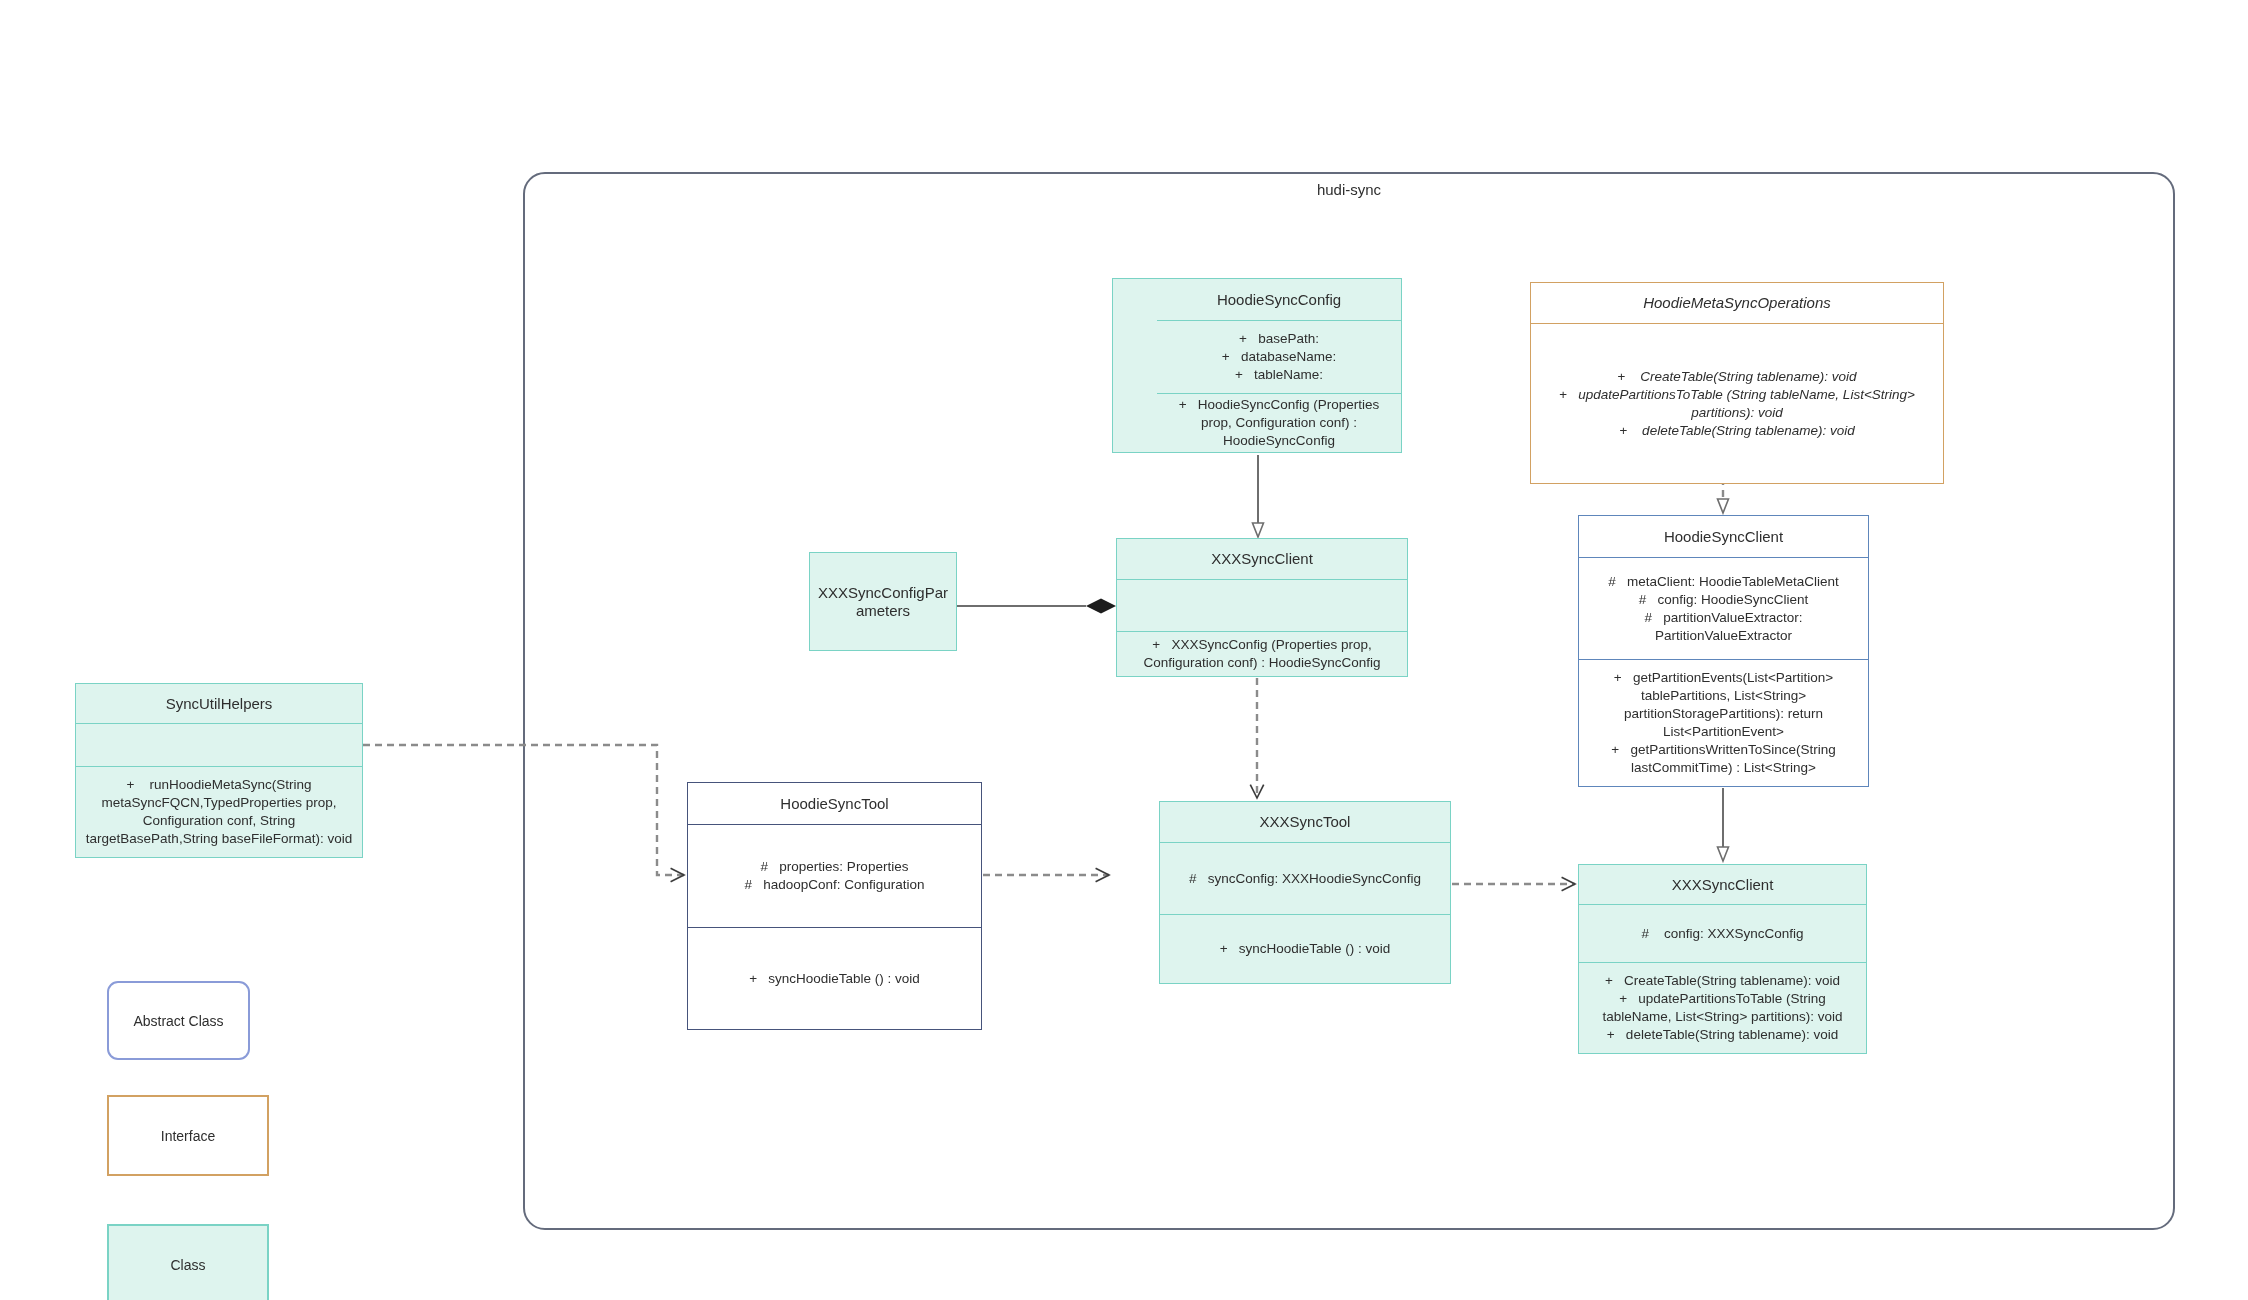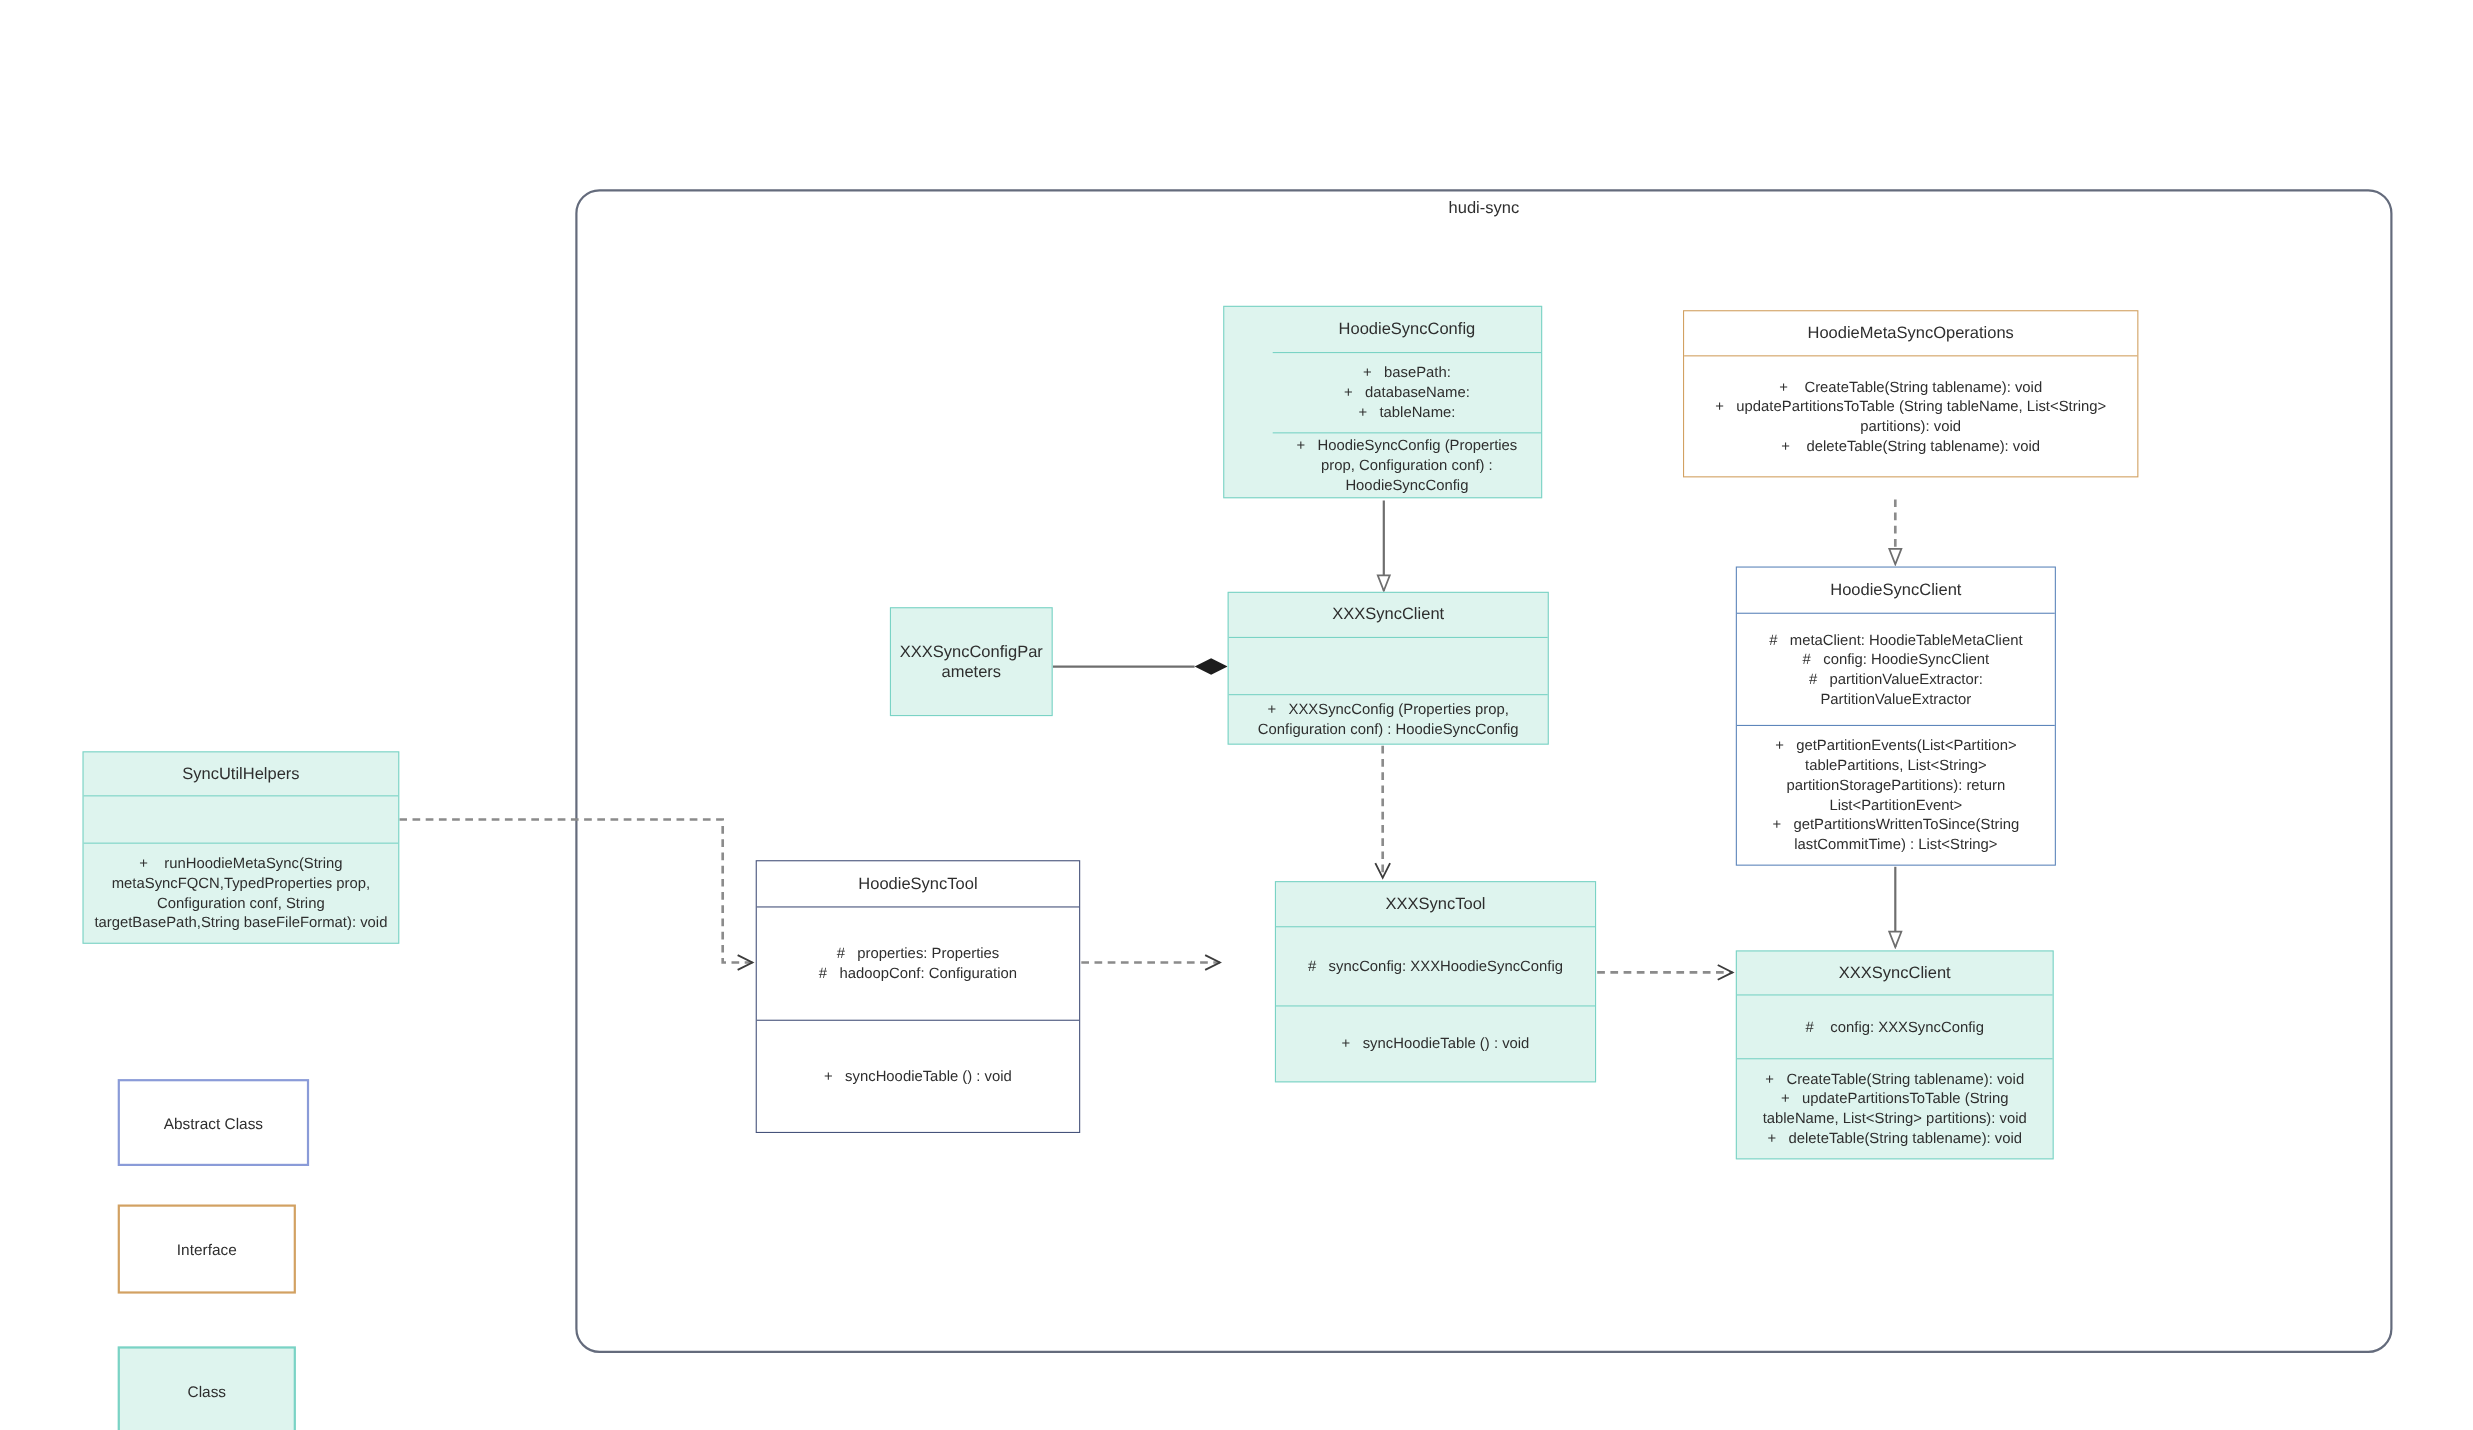--- a/index.html
+++ b/index.html
@@ -89,21 +89,21 @@
   <div class="sec" style="height:75px;">
     <div class="line">+&nbsp;&nbsp; basePath:</div>
     <div class="line">+&nbsp;&nbsp; databaseName:</div>
     <div class="line">+&nbsp;&nbsp; tableName:</div>
   </div>
   <div class="sec grow">
     <div class="line">+&nbsp;&nbsp; HoodieSyncConfig (Properties prop, Configuration conf) : HoodieSyncConfig</div>
   </div>
 </div>
 
-<div class="uml iface" style="left:1530px; top:282px; width:414px; height:152px;">
+<div class="uml iface" style="left:1530px; top:282px; width:414px; height:202px;font-style:italic;">
   <div class="t" style="height:40px;">HoodieMetaSyncOperations</div>
   <div class="sec grow">
     <div class="line">+&nbsp;&nbsp;&nbsp; CreateTable(String tablename): void</div>
     <div class="line">+&nbsp;&nbsp; updatePartitionsToTable (String tableName, List&lt;String&gt; partitions): void</div>
     <div class="line">+&nbsp;&nbsp;&nbsp; deleteTable(String tablename): void</div>
   </div>
 </div>
 
 <div class="uml ab-blue" style="left:1578px; top:515px; width:291px; height:272px;">
   <div class="t" style="height:41px;">HoodieSyncClient</div>
@@ -164,21 +164,21 @@
   <div class="sec" style="height:58px;">
     <div class="line">#&nbsp;&nbsp;&nbsp; config: XXXSyncConfig</div>
   </div>
   <div class="sec grow">
     <div class="line">+&nbsp;&nbsp; CreateTable(String tablename): void</div>
     <div class="line">+&nbsp;&nbsp; updatePartitionsToTable (String tableName, List&lt;String&gt; partitions): void</div>
     <div class="line">+&nbsp;&nbsp; deleteTable(String tablename): void</div>
   </div>
 </div>
 
-<div class="legend-box legend-abstract" style="left:107px; top:981px; width:174px; height:79px;">
+<div class="legend-box legend-abstract" style="left:107px; top:981px; width:143px; height:79px;border-radius:11px;">
   <span>Abstract Class</span>
 </div>
 <div class="legend-box legend-interface" style="left:107px; top:1095px; width:162px; height:81px;">
   <span>Interface</span>
 </div>
 <div class="legend-box legend-class" style="left:107px; top:1224px; width:162px; height:82px;">
   <span>Class</span>
 </div>
 
 </body></html>

